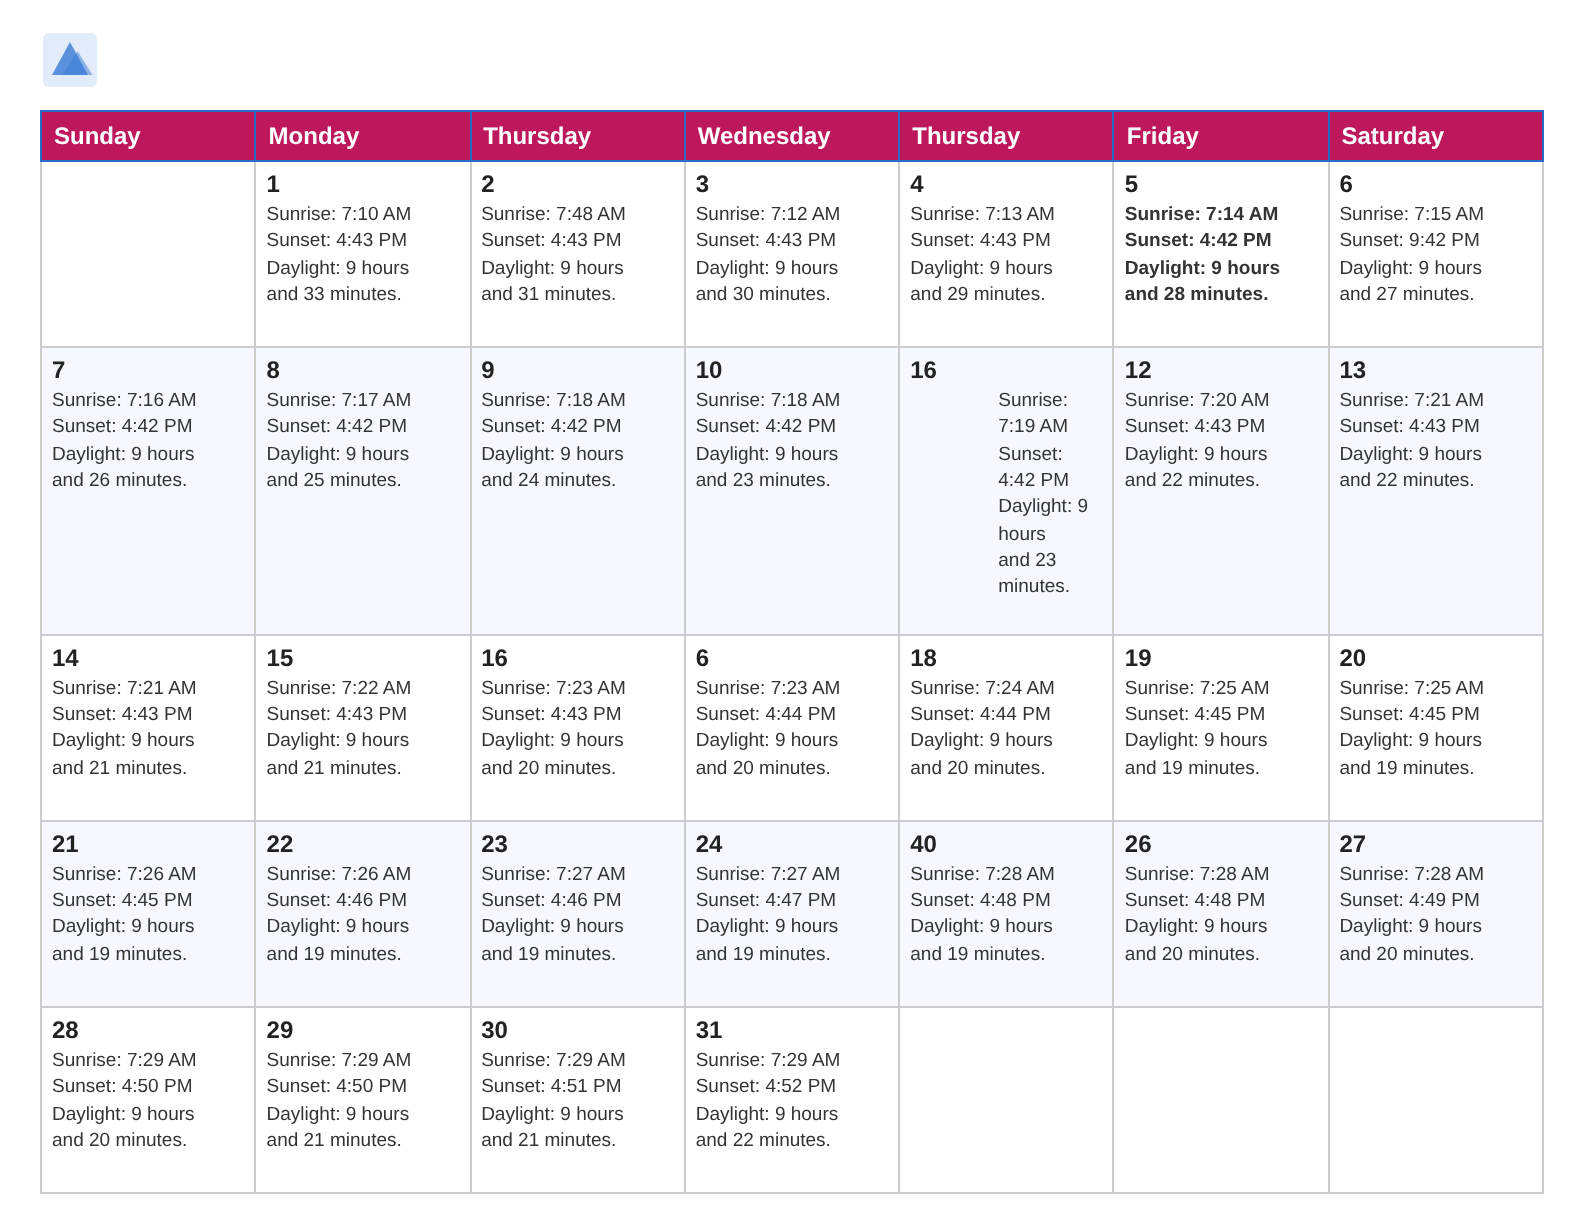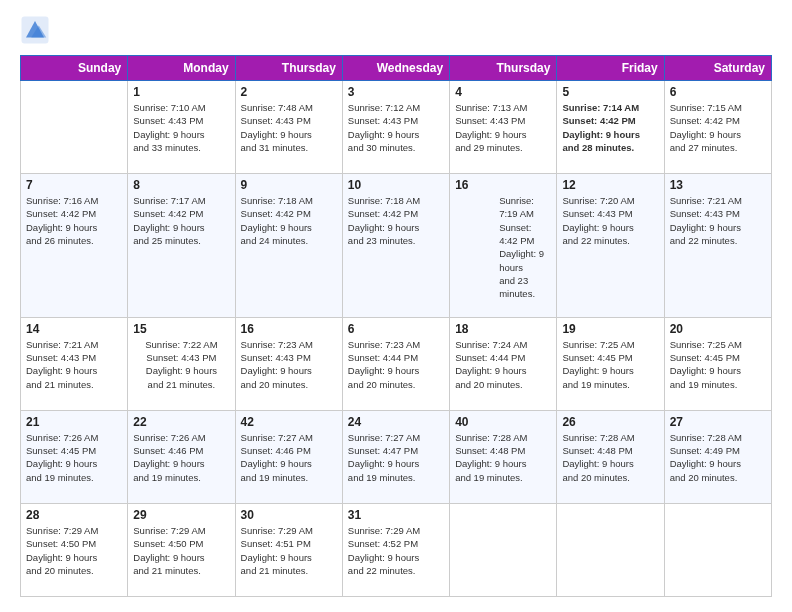--- a/index.html
+++ b/index.html
@@ -53,23 +53,23 @@
       font-size: 14px;
       color: #555;
     }
     .calendar {
       width: 100%;
       border-collapse: collapse;
       flex: 1;
       font-size: 11px;
     }
     .calendar thead th {
-      background-color: #a21caf;
+      background-color: #be185d;
       color: white;
-      text-align: right;
+      text-align: left;
       padding: 5px 6px;
       font-size: 12px;
       font-weight: bold;
       border: 1px solid #2a6bc5;
     }
     .calendar tbody td {
       border: 1px solid #ccc;
       vertical-align: top;
       padding: 4px 5px;
       width: calc(100% / 7);
@@ -167,21 +167,21 @@
           <td>
             <div class="day-number">5</div>
             <div class="day-info" style="white-space: pre-line; font-weight: bold;">Sunrise: 7:14 AM
 Sunset: 4:42 PM
 Daylight: 9 hours
 and 28 minutes.</div>
           </td>
           <td>
             <div class="day-number">6</div>
             <div class="day-info" style="white-space: pre-line;">Sunrise: 7:15 AM
-Sunset: 4:42 PM
+Sunset: 9:42 PM
 Daylight: 9 hours
 and 27 minutes.</div>
           </td>
         </tr>
         <tr>
           <td>
             <div class="day-number">7</div>
             <div class="day-info" style="white-space: pre-line;">Sunrise: 7:16 AM
 Sunset: 4:42 PM
 Daylight: 9 hours
@@ -233,21 +233,21 @@
         <tr>
           <td>
             <div class="day-number">14</div>
             <div class="day-info" style="white-space: pre-line;">Sunrise: 7:21 AM
 Sunset: 4:43 PM
 Daylight: 9 hours
 and 21 minutes.</div>
           </td>
           <td>
             <div class="day-number">15</div>
-            <div class="day-info" style="white-space: pre-line; text-align: center;">Sunrise: 7:22 AM
+            <div class="day-info" style="white-space: pre-line;">Sunrise: 7:22 AM
 Sunset: 4:43 PM
 Daylight: 9 hours
 and 21 minutes.</div>
           </td>
           <td>
             <div class="day-number">16</div>
             <div class="day-info" style="white-space: pre-line;">Sunrise: 7:23 AM
 Sunset: 4:43 PM
 Daylight: 9 hours
 and 20 minutes.</div>
@@ -290,21 +290,21 @@
 and 19 minutes.</div>
           </td>
           <td>
             <div class="day-number">22</div>
             <div class="day-info" style="white-space: pre-line;">Sunrise: 7:26 AM
 Sunset: 4:46 PM
 Daylight: 9 hours
 and 19 minutes.</div>
           </td>
           <td>
-            <div class="day-number">42</div>
+            <div class="day-number">23</div>
             <div class="day-info" style="white-space: pre-line;">Sunrise: 7:27 AM
 Sunset: 4:46 PM
 Daylight: 9 hours
 and 19 minutes.</div>
           </td>
           <td>
             <div class="day-number">24</div>
             <div class="day-info" style="white-space: pre-line;">Sunrise: 7:27 AM
 Sunset: 4:47 PM
 Daylight: 9 hours

